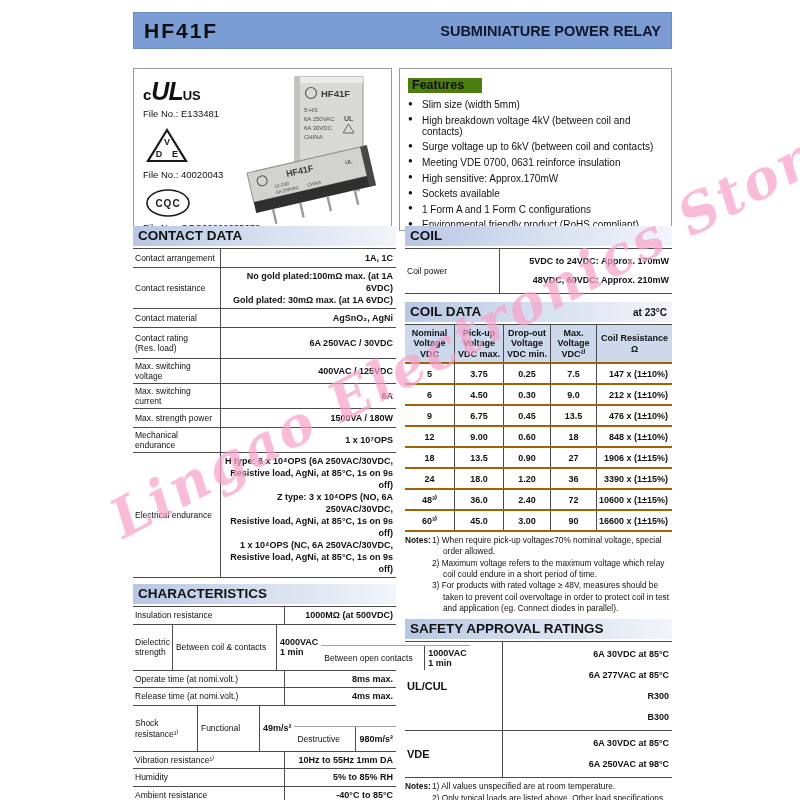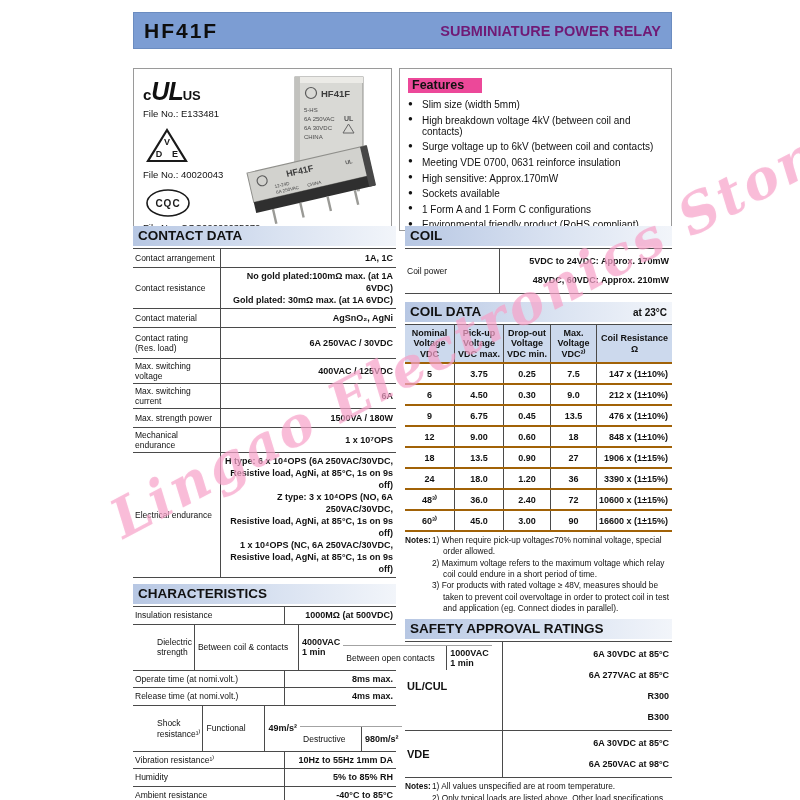--- a/index.html
+++ b/index.html
@@ -3,34 +3,34 @@
 <meta charset="utf-8">
 <style>
   html,body{margin:0;padding:0;background:#fff;}
   .page{position:relative;width:800px;height:800px;background:#ffffff;overflow:hidden;
         font-family:"Liberation Sans",sans-serif;color:#111;}
   
   .band{position:absolute;left:133px;top:12px;width:539px;height:37px;background:#7c9dd3;
         border:1px solid #6b8cc0;box-sizing:border-box;display:flex;align-items:center;
         justify-content:space-between;padding:0 10px;}
   .band-product{font-size:21px;font-weight:bold;letter-spacing:2px;color:#0e0e0e;}
-  .band-title{font-size:14.5px;font-weight:bold;color:#701a75;}
+  .band-title{font-size:14.5px;font-weight:bold;color:#0f172a;}
   
   .top-row{position:absolute;left:133px;top:68px;width:539px;height:163px;display:flex;gap:7px;}
   .cert-box{width:259px;border:1px solid #9a9a9a;position:relative;box-sizing:border-box;background:#fff;}
   .cert-inner{padding:6px 0 0 9px;}
   .cul-row{line-height:1;margin-top:4px;}
   .cul-c{font-size:15px;font-weight:bold;}
   .cul-ul{font-size:25px;font-weight:800;font-style:italic;letter-spacing:-1px;}
   .cul-us{font-size:13px;font-weight:bold;}
   .file-no{font-size:9.5px;margin:4px 0 8px;}
   .logo-svg{display:block;margin:2px 0 0 2px;}
   .relay-art{position:absolute;right:0;top:2px;}
   .features-box{flex:1;border:1px solid #9a9a9a;box-sizing:border-box;padding:6px 8px 0 8px;background:#fff;}
-  .features-title{display:inline-block;background:#ec4899;font-weight:bold;font-size:12.5px;
+  .features-title{display:inline-block;background:#4d7c0f;font-weight:bold;font-size:12.5px;
                   padding:0 18px 1px 4px;margin-bottom:5px;}
   ul.features{list-style:none;margin:1px 0 0;padding:0;font-size:10px;}
   ul.features li{position:relative;padding-left:14px;margin-bottom:4.4px;line-height:1.12;}
   ul.features li::before{content:"●";position:absolute;left:0;top:0.5px;font-size:8px;}
   
   .col-left{position:absolute;left:133px;top:226px;width:263px;}
   .col-right{position:absolute;left:405px;top:226px;width:267px;}
   .section-bar{background:linear-gradient(90deg,#b7c7e3 0%,#d9e2f1 55%,#f2f5fa 100%);
                font-weight:bold;font-size:13.5px;padding:2px 5px 3px;display:flex;
                justify-content:space-between;align-items:baseline;margin-bottom:2px;}
@@ -39,21 +39,21 @@
   .trow{display:flex;border-bottom:1px solid #4a4a4a;min-height:18px;align-items:stretch;}
   .lbl{display:flex;align-items:center;padding:2px 2px;font-size:8.5px;border-right:1px solid #4a4a4a;box-sizing:border-box;}
   .val{flex:1;display:flex;flex-direction:column;justify-content:center;text-align:right;
        padding:2px 3px;font-weight:bold;box-sizing:border-box;}
   .val div{line-height:12px;}
   .contact .lbl{width:88px;}
   .chars .lbl{width:152px;}
   .chars .trow{min-height:16.5px;}
   .grp{display:flex;border-bottom:1px solid #4a4a4a;}
   .grp .lbl0{display:flex;align-items:center;padding:12px 2px;font-size:8.5px;
-             border-right:1px solid #4a4a4a;box-sizing:border-box;margin-left:22px;}
+             border-right:1px solid #4a4a4a;box-sizing:border-box;}
   .grp .subs{flex:1;display:flex;}
   .subrow{display:flex;flex:1;min-height:16.5px;}
   .subrow + .subrow{border-top:1px solid #a3a3a3;margin-top:20px;}
   .sublbl{display:flex;align-items:center;padding:2px 3px;font-size:8.5px;
           border-right:1px solid #4a4a4a;box-sizing:border-box;}
   .subval{flex:1;display:flex;align-items:center;justify-content:flex-end;
           padding:2px 3px;font-weight:bold;}
   
   .notes{display:flex;font-size:8.3px;margin-top:3px;line-height:1.34;}
   .notes .nlabel{font-weight:bold;width:27px;flex:none;}

